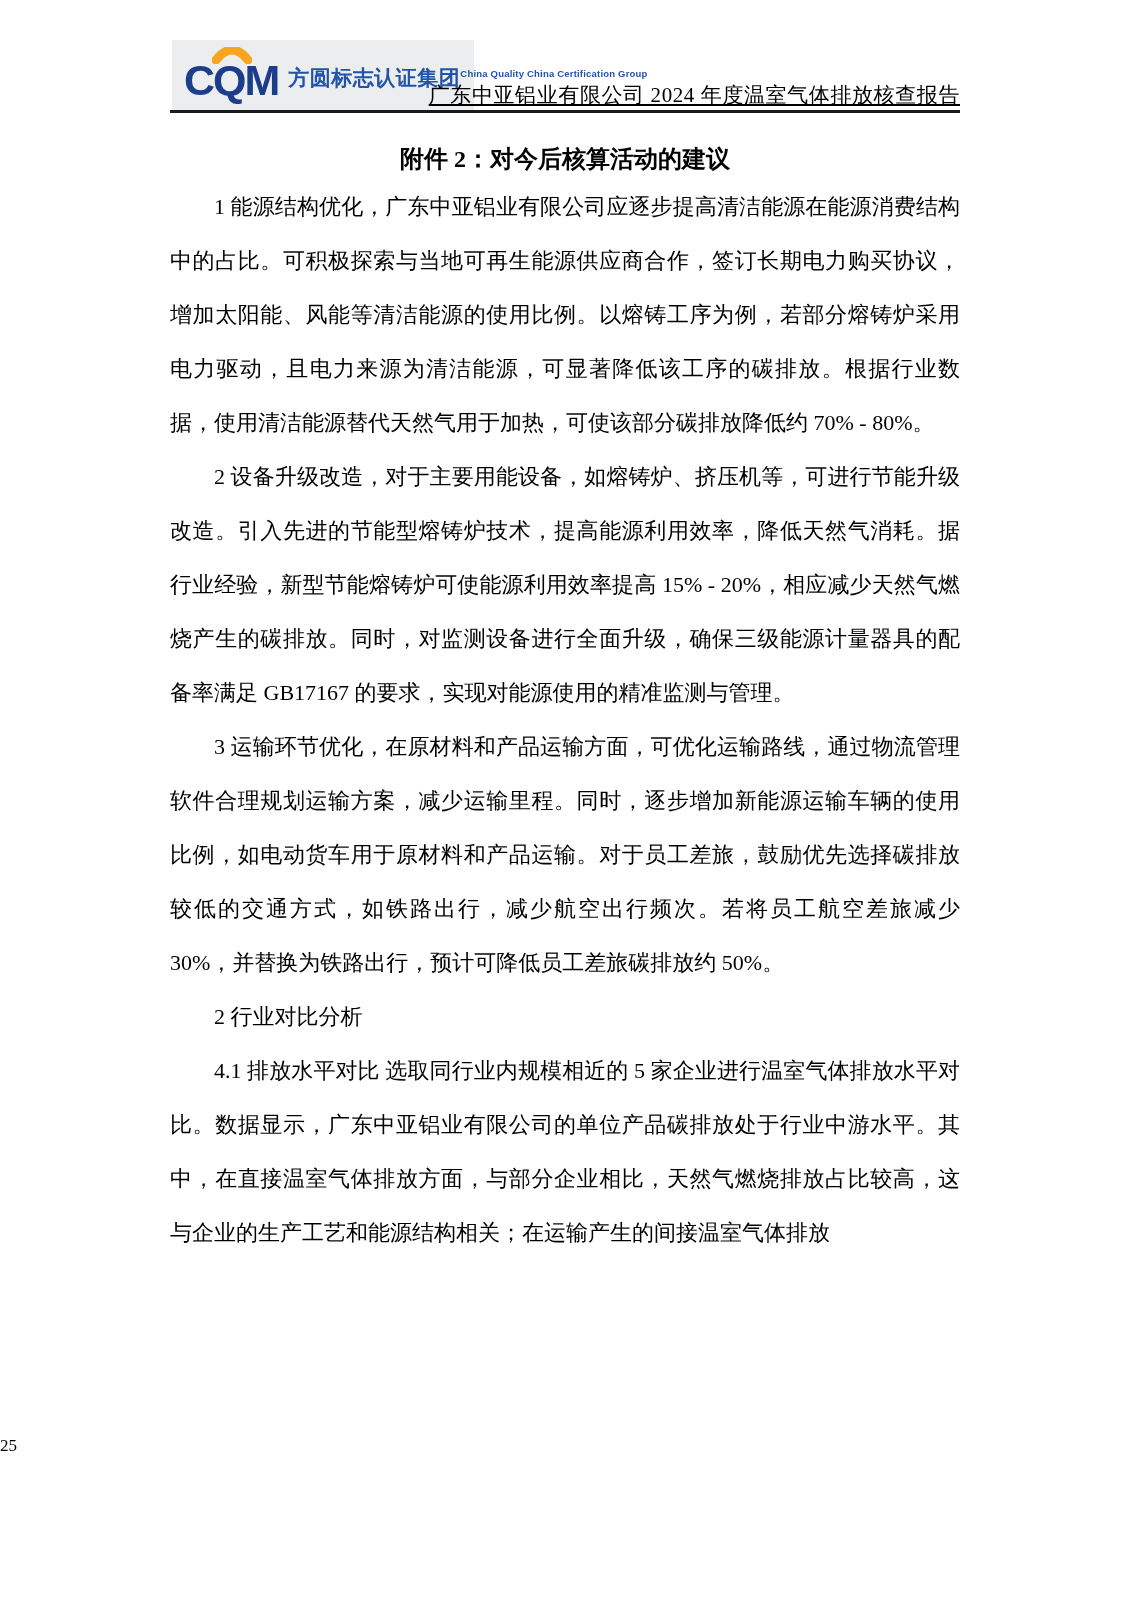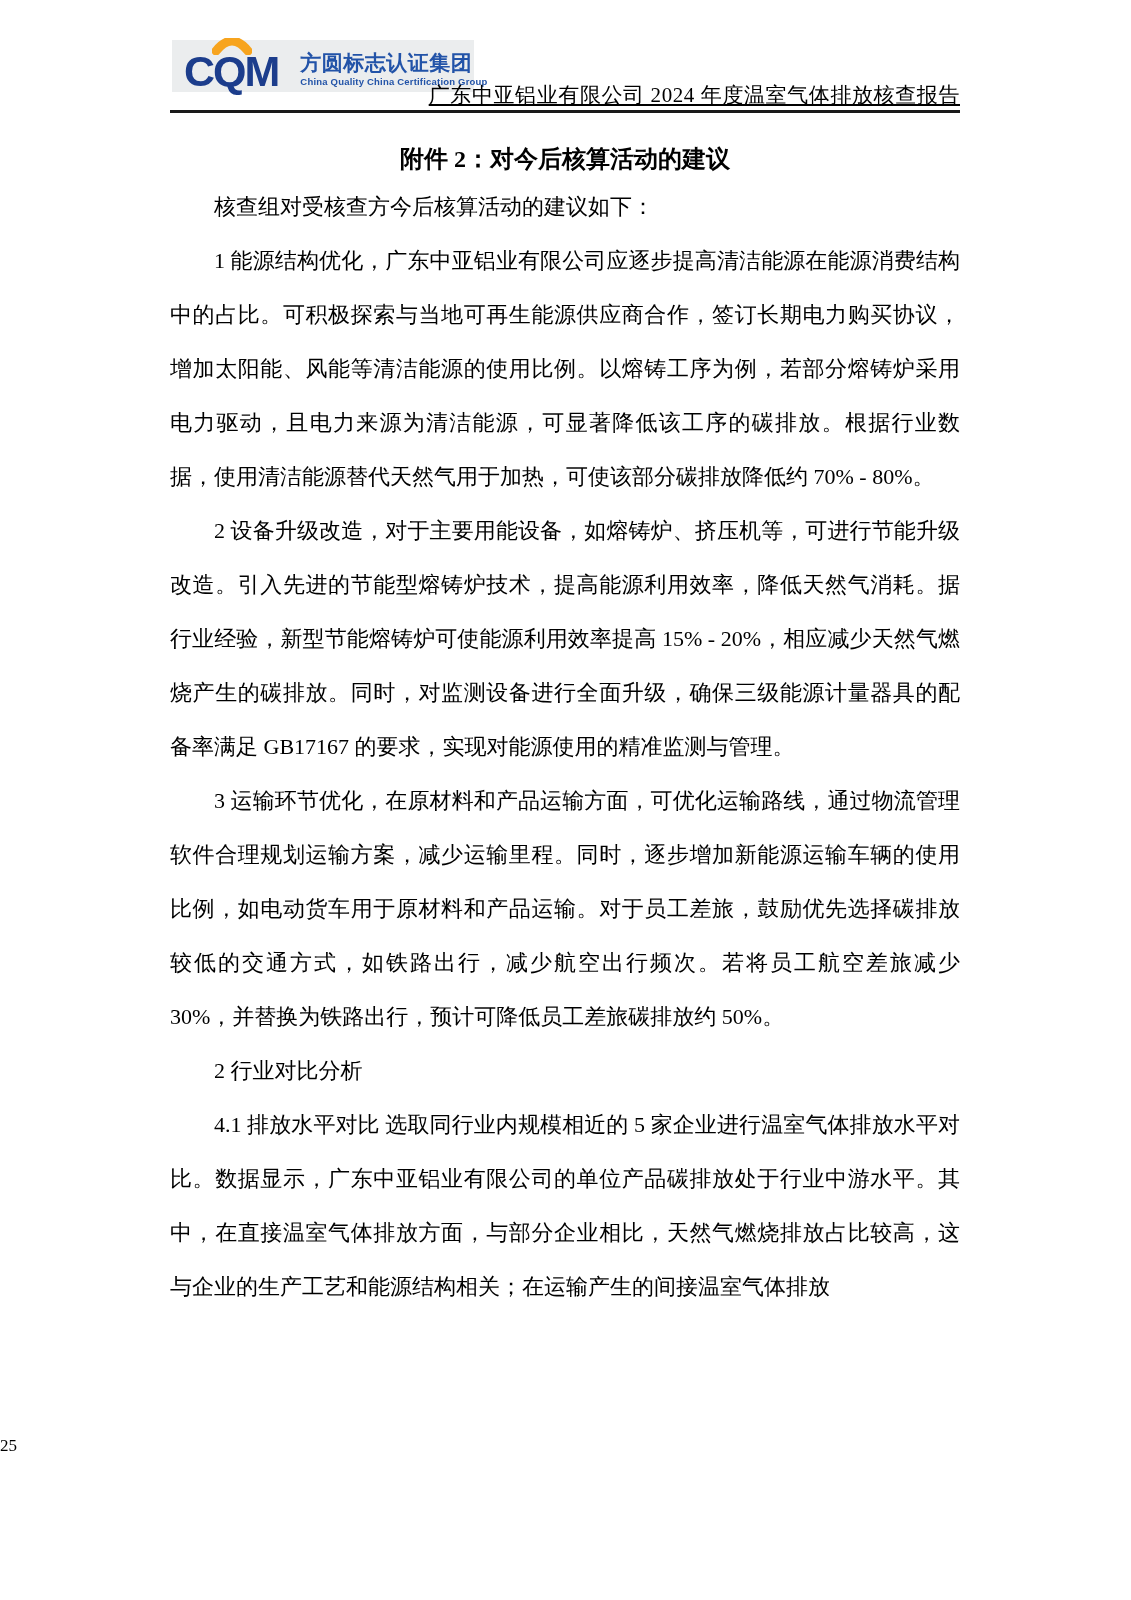--- a/index.html
+++ b/index.html
@@ -8,43 +8,43 @@
     width:1131px;height:1600px;
     margin:0 auto;
     background:#ffffff;
     font-family:"Liberation Serif","DejaVu Serif",serif;
     color:#000;
     overflow:hidden;
   }
   
   .logo-block{
     position:absolute;left:172px;top:40px;
-    width:302px;height:52px;
+    width:302px;height:70px;
     background:#ebedee;
     display:flex;align-items:center;
-    padding-left:12px;box-sizing:border-box;gap:12px;
+    padding-left:12px;box-sizing:border-box;
   }
   .cqm-wordmark{
     position:relative;
     font-family:"Liberation Sans","DejaVu Sans",sans-serif;
     font-weight:bold;
     font-size:43px;
     letter-spacing:-2px;
     color:#1c3d8c;
     line-height:1;
     padding-top:10px;
   }
   .cqm-arc{
     position:absolute;
     left:28px;top:-2px;
     width:40px;height:17px;
   }
   .logo-names{
     margin-left:10px;
-    display:flex;flex-direction:column;justify-content:center;
+    display:flex;flex-direction:row;justify-content:center;
     padding-top:6px;
   }
   .logo-name-zh{
     font-family:"Liberation Sans","DejaVu Sans",sans-serif;
     font-weight:bold;
     font-size:21px;
     color:#2253a8;
     letter-spacing:0.5px;
     line-height:1.1;
     white-space:nowrap;
@@ -119,21 +119,20 @@
         <span class="logo-name-zh">方圆标志认证集团</span>
         <span class="logo-name-en">China Quality China Certification Group</span>
       </span>
     </div>
     <div class="doc-title">广东中亚铝业有限公司 2024 年度温室气体排放核查报告</div>
     <div class="header-rule"></div>
   </div>
 
   <div class="content">
     <h1 class="attachment-heading">附件 2：对今后核算活动的建议</h1>
-    <p>核查组对受核查方今后核算活动的建议如下：</p>
     <p>1 能源结构优化，广东中亚铝业有限公司应逐步提高清洁能源在能源消费结构中的占比。可积极探索与当地可再生能源供应商合作，签订长期电力购买协议，增加太阳能、风能等清洁能源的使用比例。以熔铸工序为例，若部分熔铸炉采用电力驱动，且电力来源为清洁能源，可显著降低该工序的碳排放。根据行业数据，使用清洁能源替代天然气用于加热，可使该部分碳排放降低约 70% - 80%。</p>
     <p>2 设备升级改造，对于主要用能设备，如熔铸炉、挤压机等，可进行节能升级改造。引入先进的节能型熔铸炉技术，提高能源利用效率，降低天然气消耗。据行业经验，新型节能熔铸炉可使能源利用效率提高 15% - 20%，相应减少天然气燃烧产生的碳排放。同时，对监测设备进行全面升级，确保三级能源计量器具的配备率满足 GB17167 的要求，实现对能源使用的精准监测与管理。</p>
     <p>3 运输环节优化，在原材料和产品运输方面，可优化运输路线，通过物流管理软件合理规划运输方案，减少运输里程。同时，逐步增加新能源运输车辆的使用比例，如电动货车用于原材料和产品运输。对于员工差旅，鼓励优先选择碳排放较低的交通方式，如铁路出行，减少航空出行频次。若将员工航空差旅减少 30%，并替换为铁路出行，预计可降低员工差旅碳排放约 50%。</p>
     <p>2 行业对比分析</p>
     <p>4.1 排放水平对比 选取同行业内规模相近的 5 家企业进行温室气体排放水平对比。数据显示，广东中亚铝业有限公司的单位产品碳排放处于行业中游水平。其中，在直接温室气体排放方面，与部分企业相比，天然气燃烧排放占比较高，这与企业的生产工艺和能源结构相关；在运输产生的间接温室气体排放</p>
   </div>
 
   <div class="page-number">25</div>
 
 </div>

